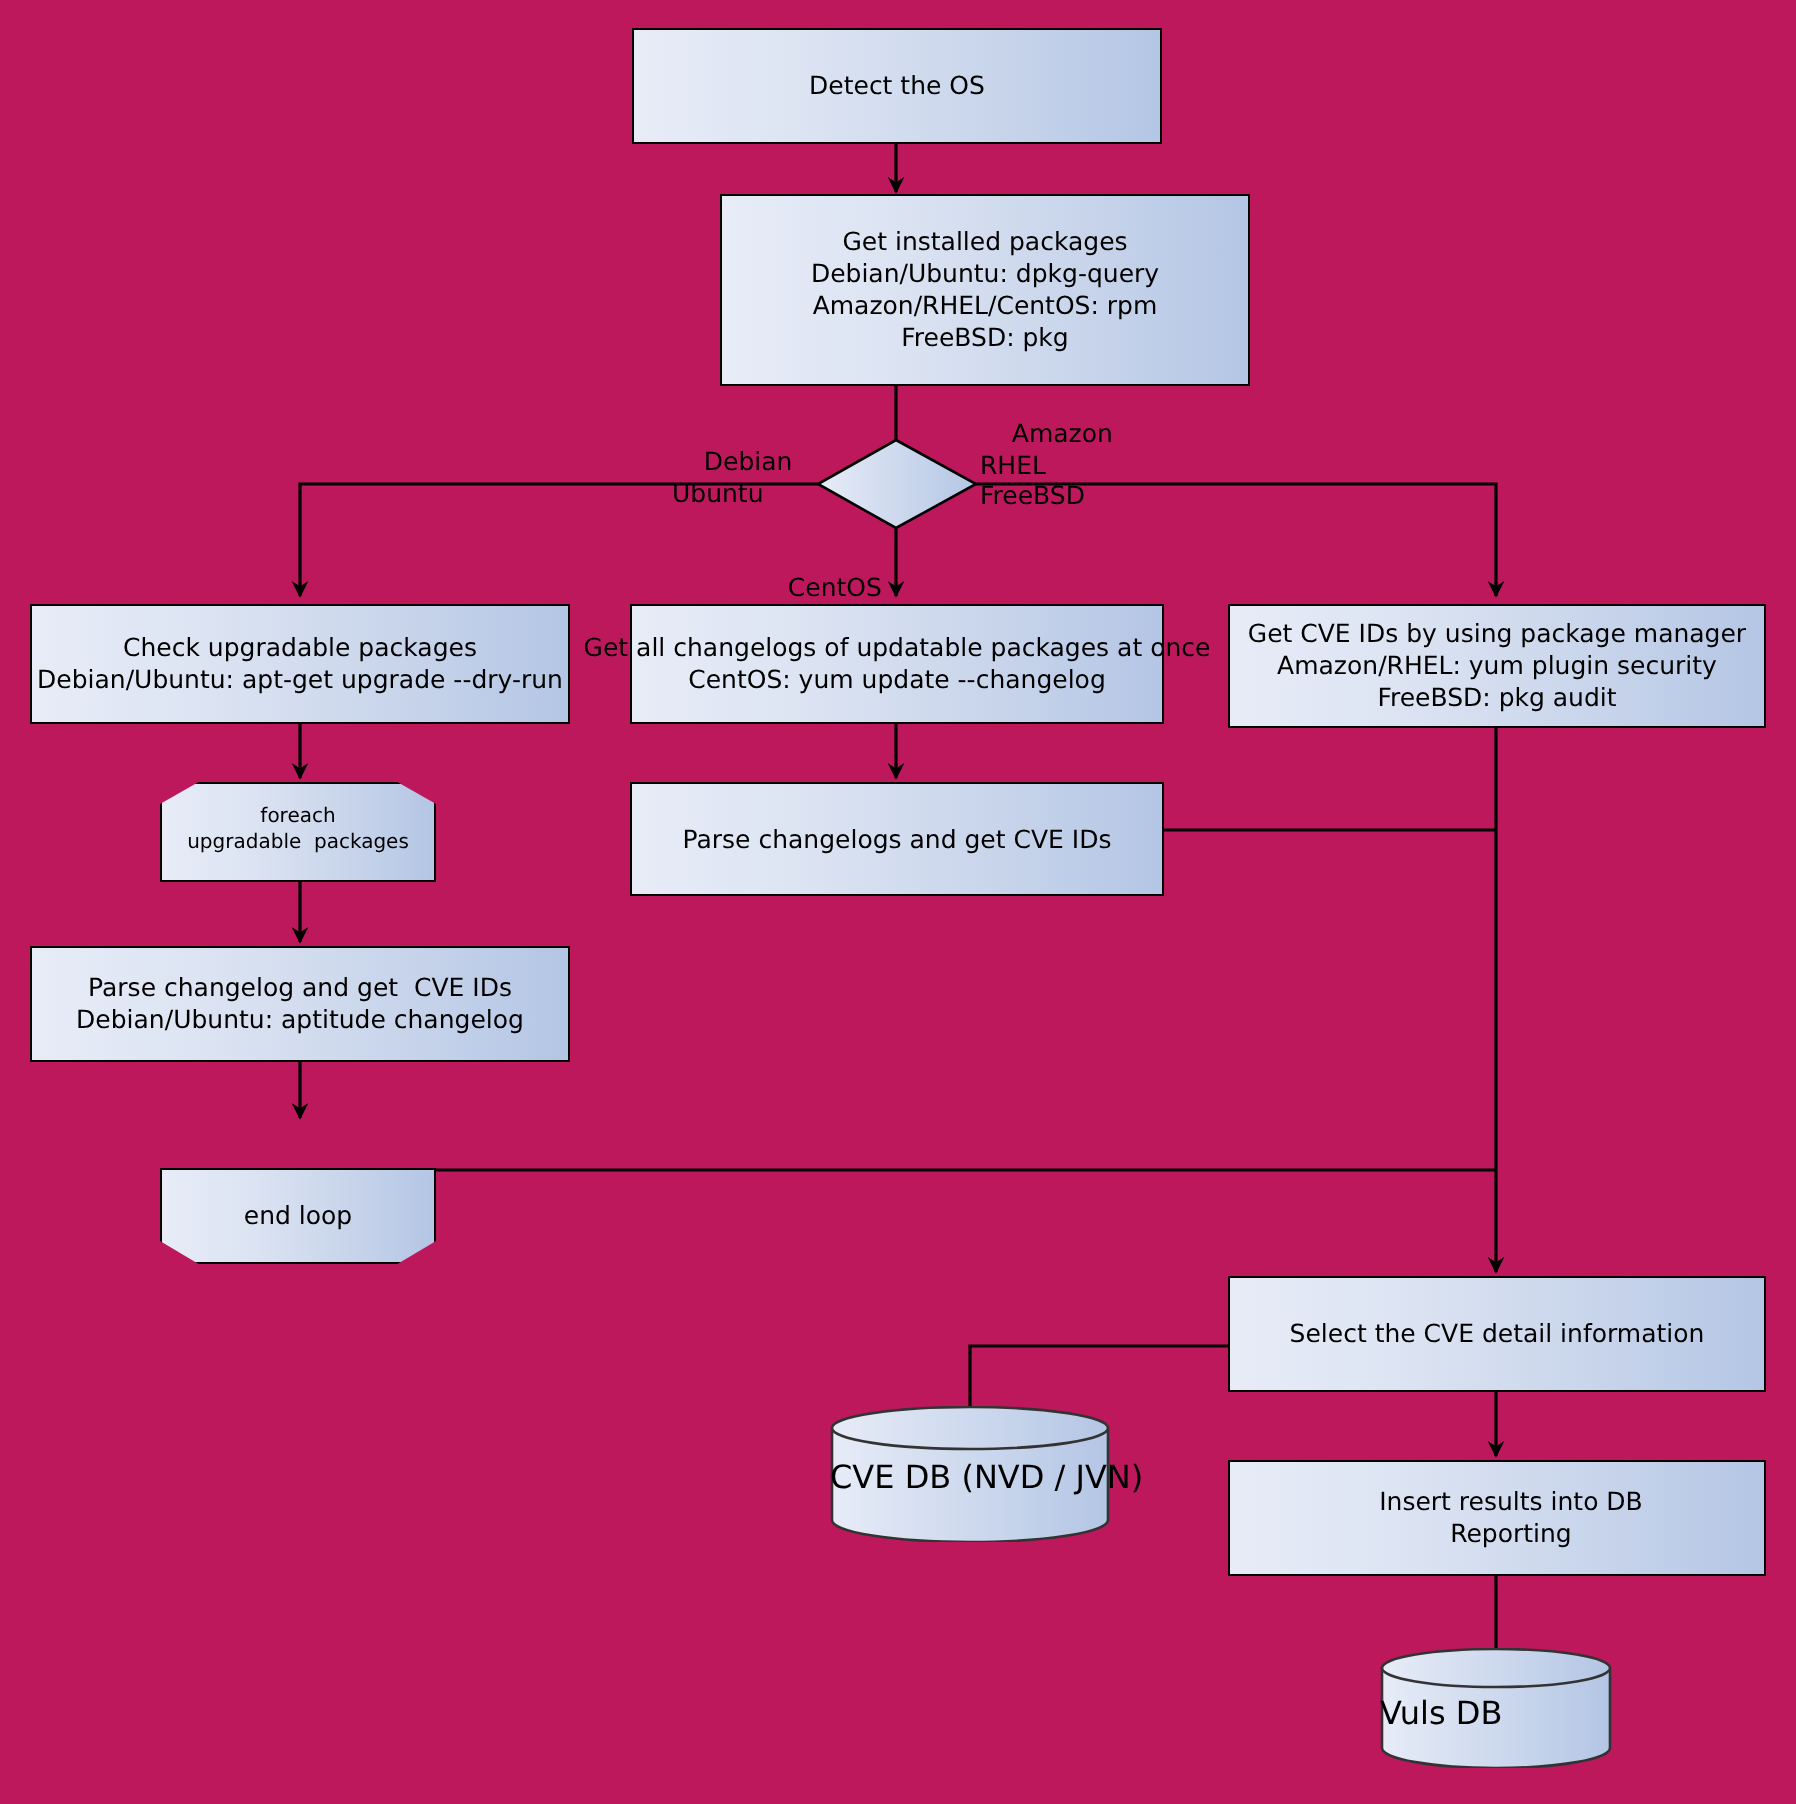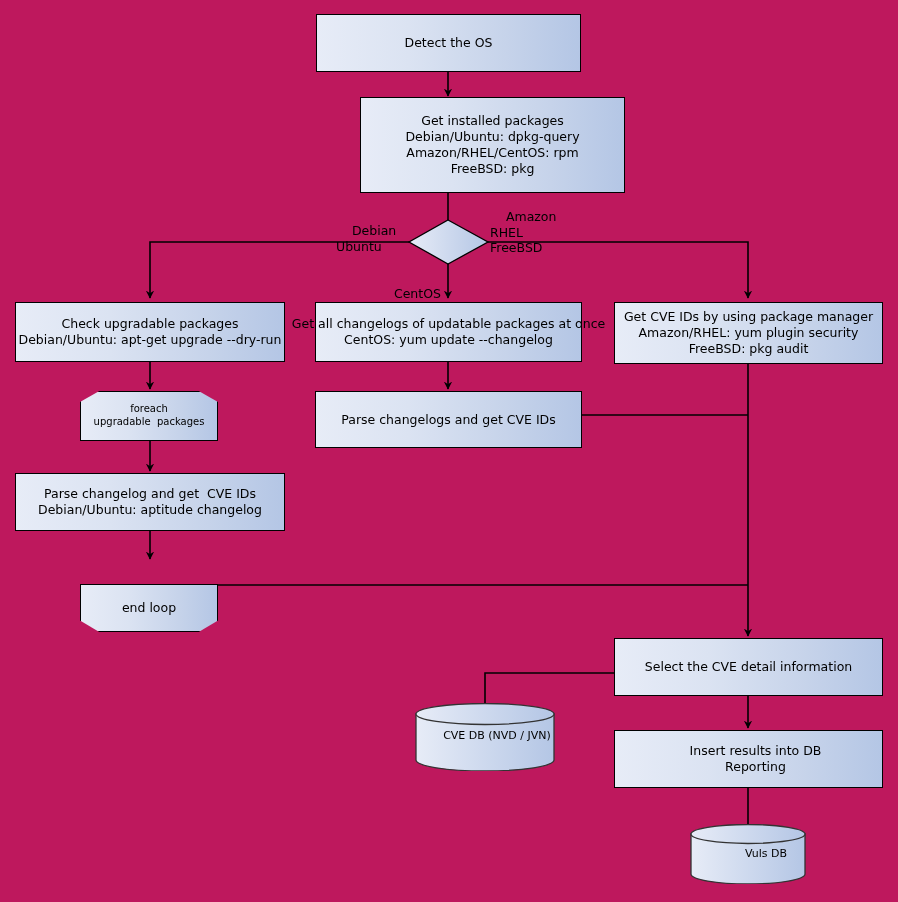--- a/index.html
+++ b/index.html
@@ -60,25 +60,24 @@
     line-height: 1.22;
     white-space: pre;
   }
   .db {
     position: absolute;
   }
   .db .db-text {
     position: absolute;
     left: 0;
     width: 100%;
-    text-align: center;
-    font-size: 11px;
+    text-align: left;
+    font-size: 16px;
     color: #000000;
     white-space: pre;
-    padding-left: 12px;
   }
 </style>
 </head>
 <body>
 
 <div id="canvas">
 
   <svg class="edges" viewBox="0 0 898 902" xmlns="http://www.w3.org/2000/svg">
     <defs>
       <marker id="arrow" viewBox="0 0 10 10" refX="9" refY="5" markerWidth="5.2" markerHeight="5.2" orient="auto-start-reverse">

